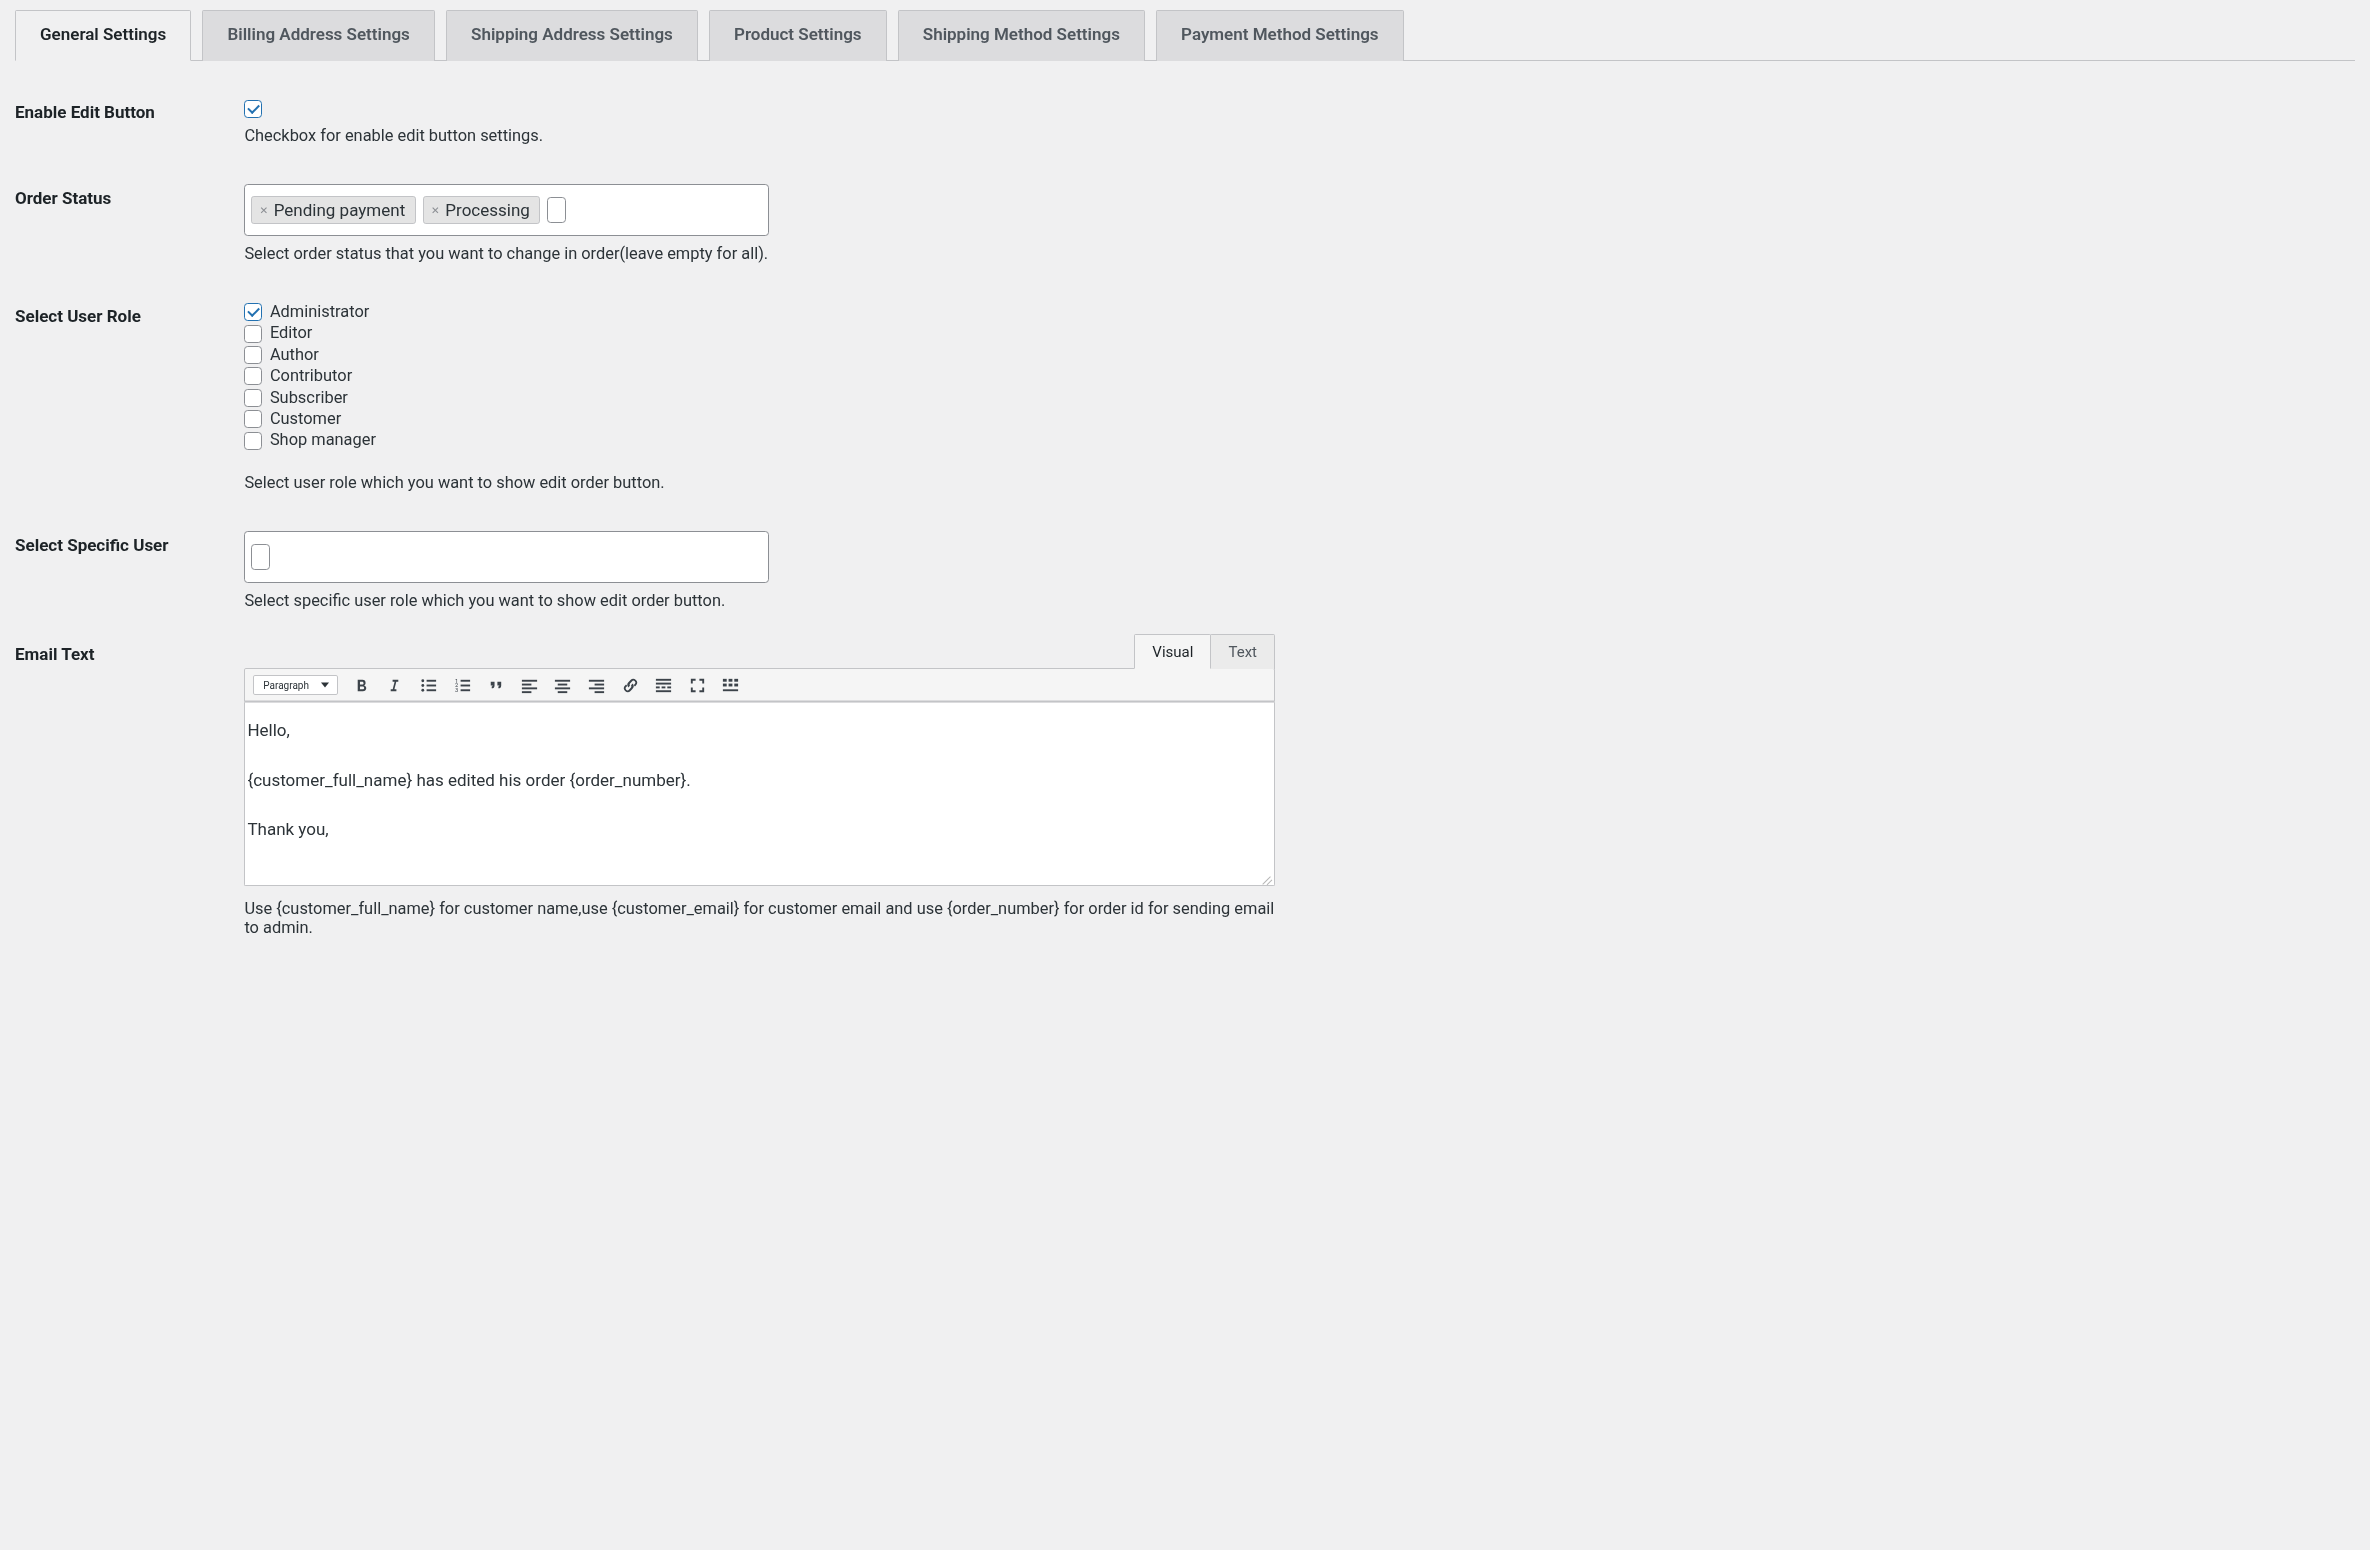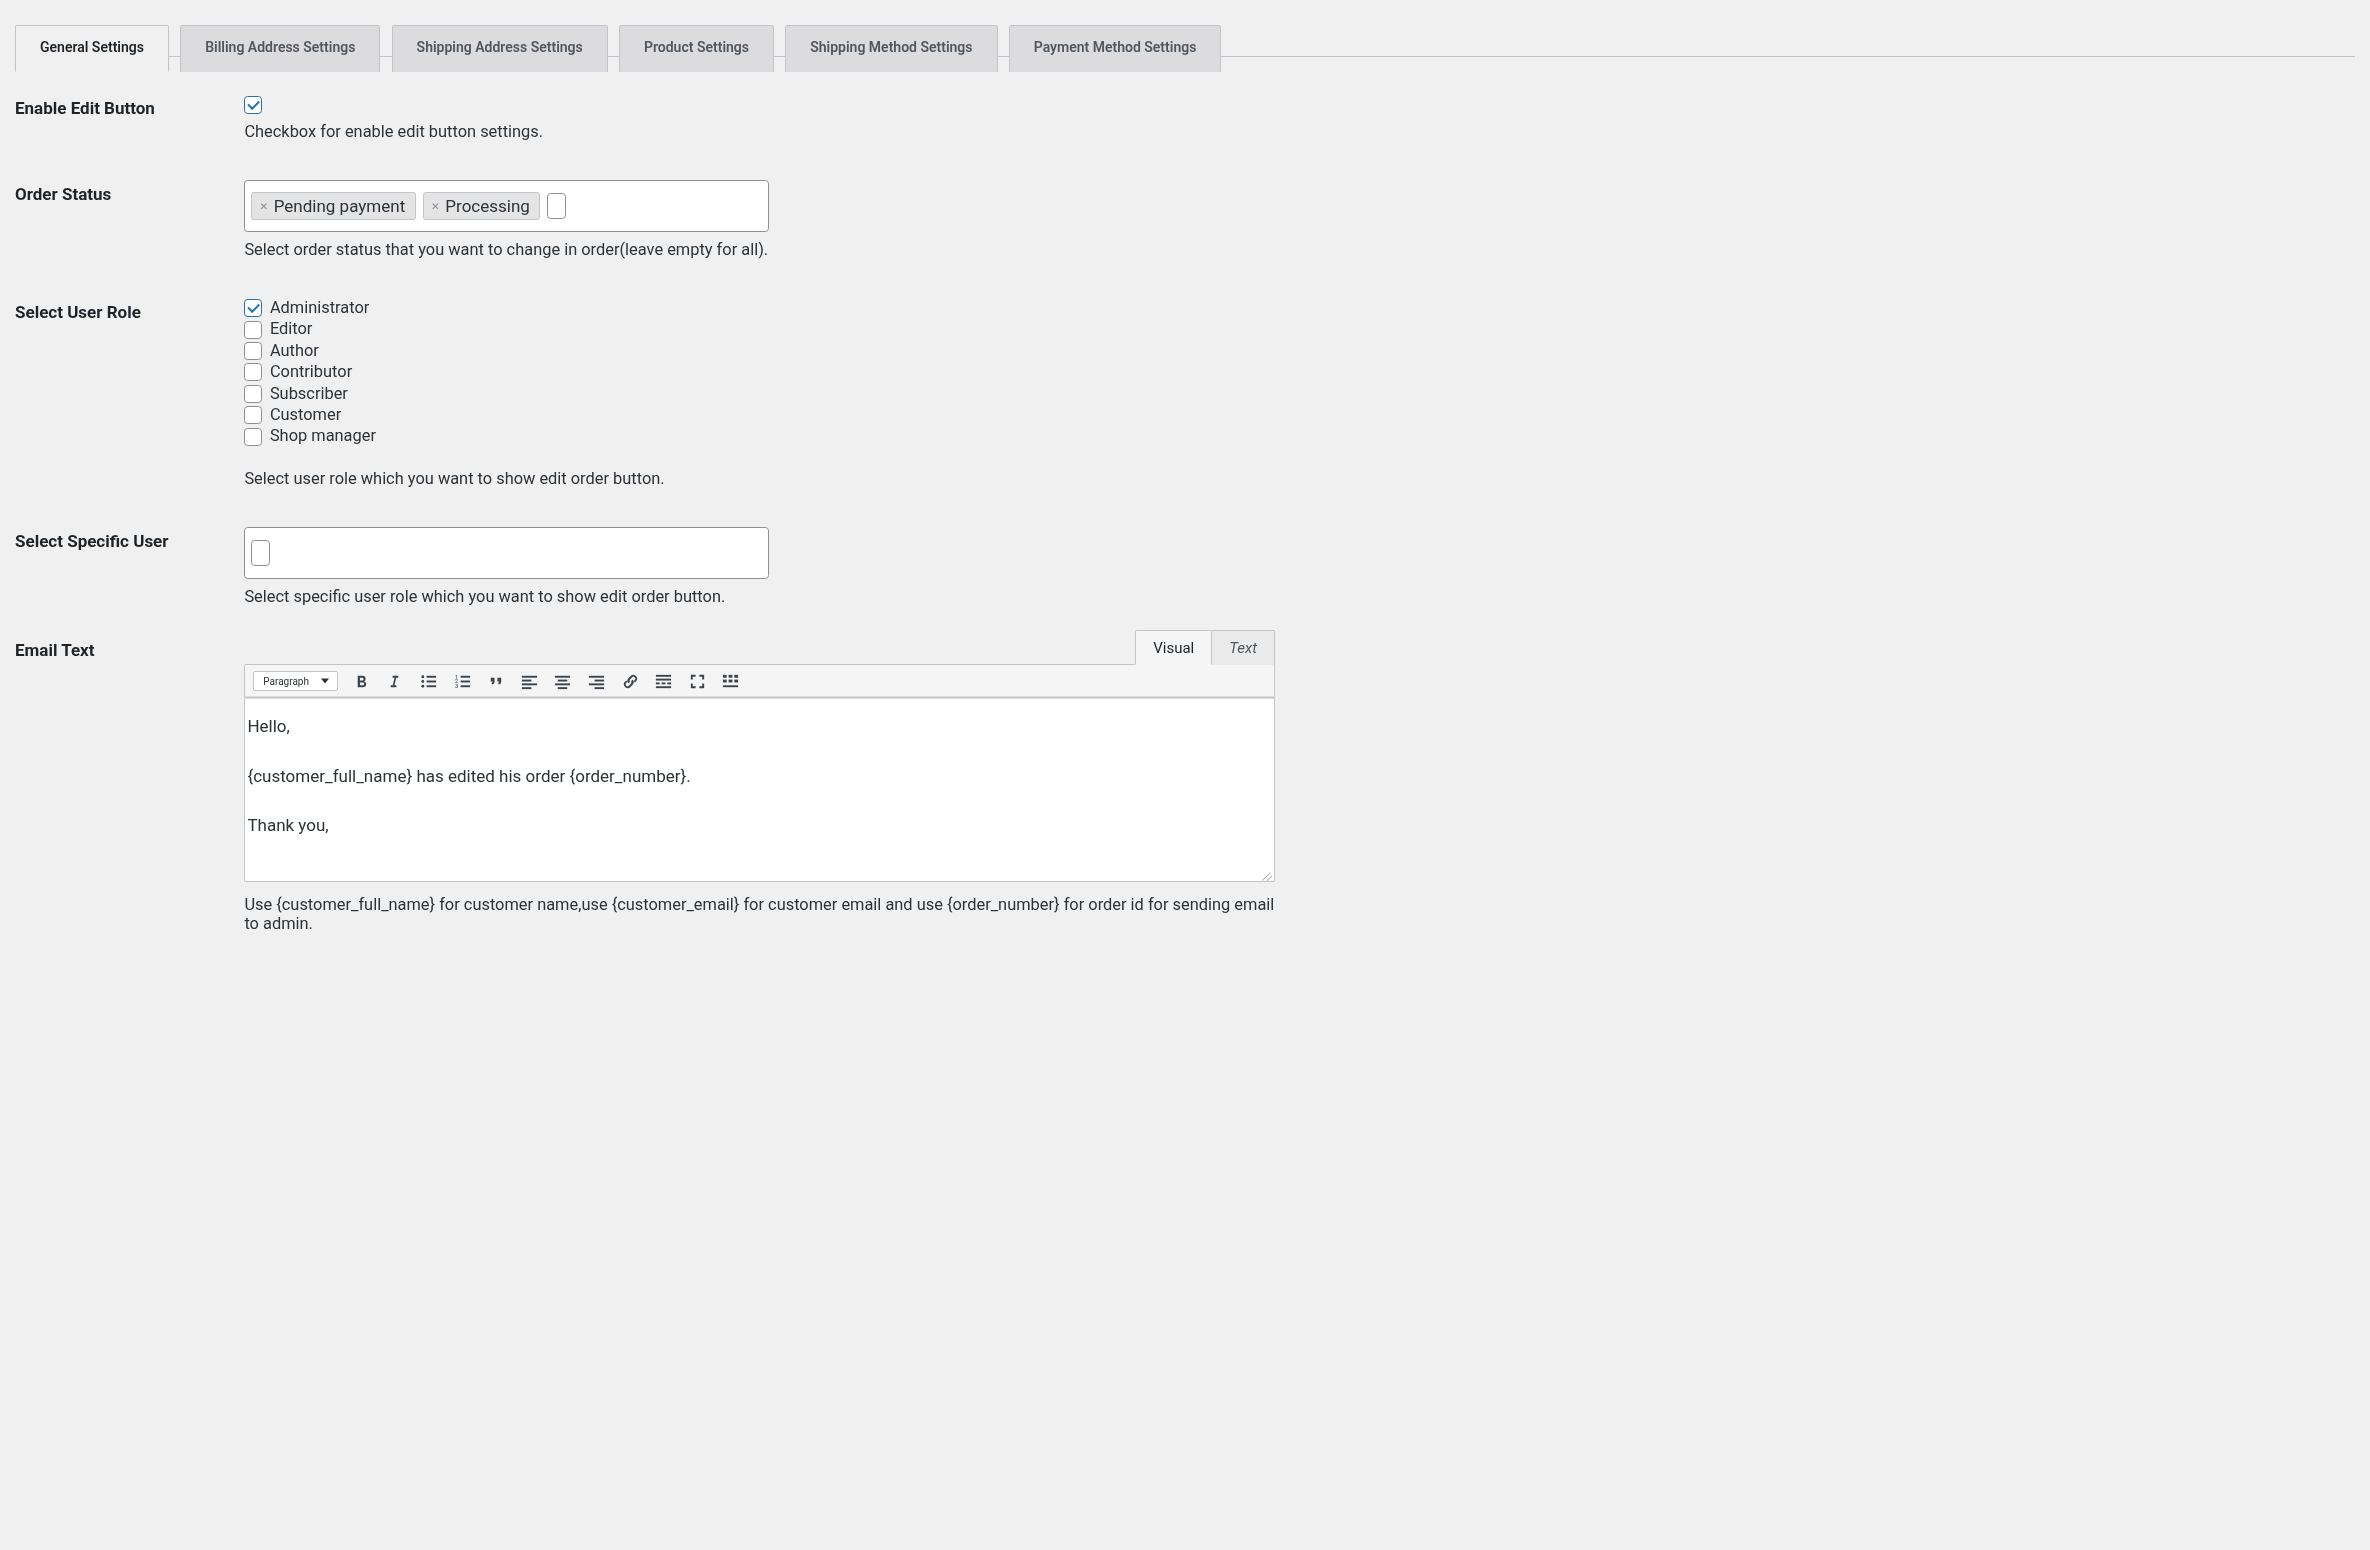--- a/index.html
+++ b/index.html
@@ -17,26 +17,26 @@
     gap:11.2px;
     border-bottom:0.9px solid #c3c4c7;
     margin-bottom:26px;
   }
   .tab{
     background:#dcdcde;
     border:0.9px solid #c3c4c7;
     border-bottom:none;
     border-radius:1.9px 1.9px 0 0;
     padding:13px 24px 16px 24px;
-    font-size:14px;
+    font-size:17px;
     font-weight:600;
     color:#50575e;
     cursor:pointer;
     position:relative;
-    top:16px;
+    top:1px;
   }
   .tab.active{
     background:#f0f0f1;
     color:#1d2327;
     border-bottom:0.9px solid #f0f0f1;
   }
 
   
   .form-table{width:100%;max-width:1260px;border-collapse:collapse;}
   .form-table th{
@@ -141,21 +141,21 @@
   .etab{
     background:#ebebeb;
     border:0.9px solid #c3c4c7;
     border-bottom:none;
     padding:7.5px 17px;
     font-size:15px;
     color:#50575e;
     cursor:pointer;
     border-radius:1.9px 1.9px 0 0;
   }
-  .etab+.etab{margin-left:-0.9px;font-style:italic;}
+  .etab+.etab{margin-left:-0.9px;}
   .etab.active{background:#f5f5f5;color:#1d2327;border-bottom:0.9px solid #f5f5f5;position:relative;z-index:2;}
 
   .toolbar{
     background:#f5f5f5;
     border:0.9px solid #c3c4c7;
     border-radius:1.9px 1.9px 0 0;
     padding:5.6px 7.5px;
     display:flex;
     align-items:center;
     gap:13px;

